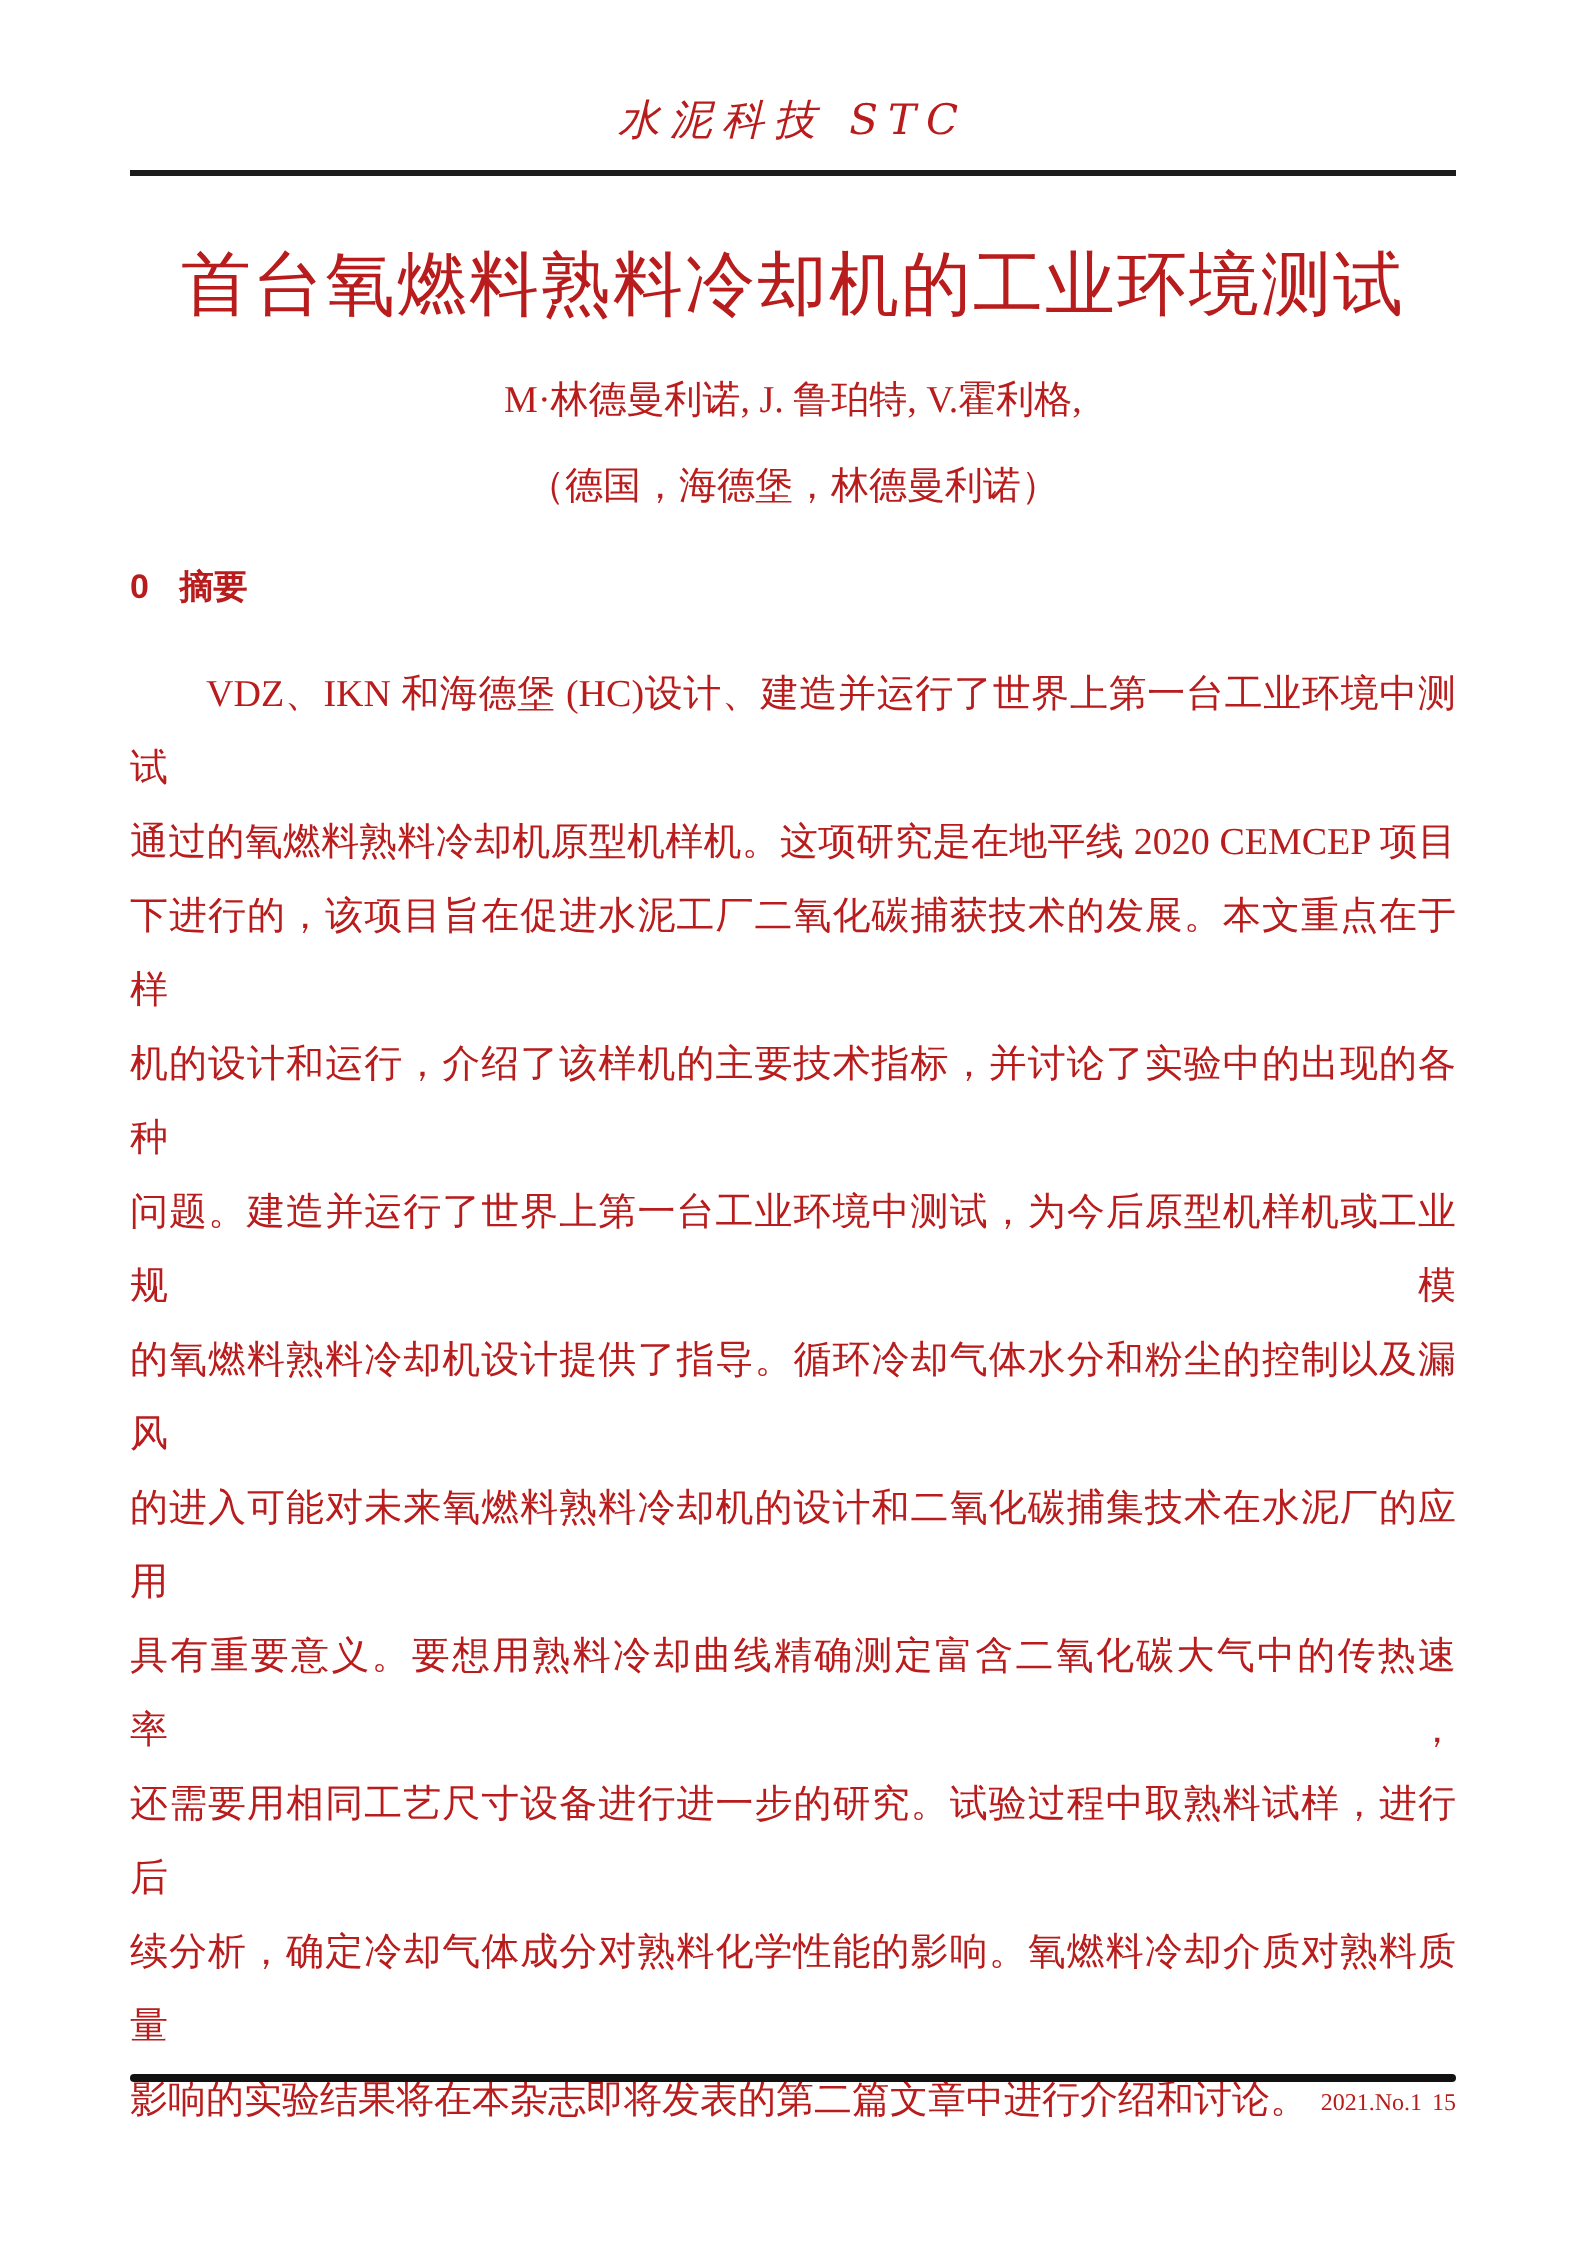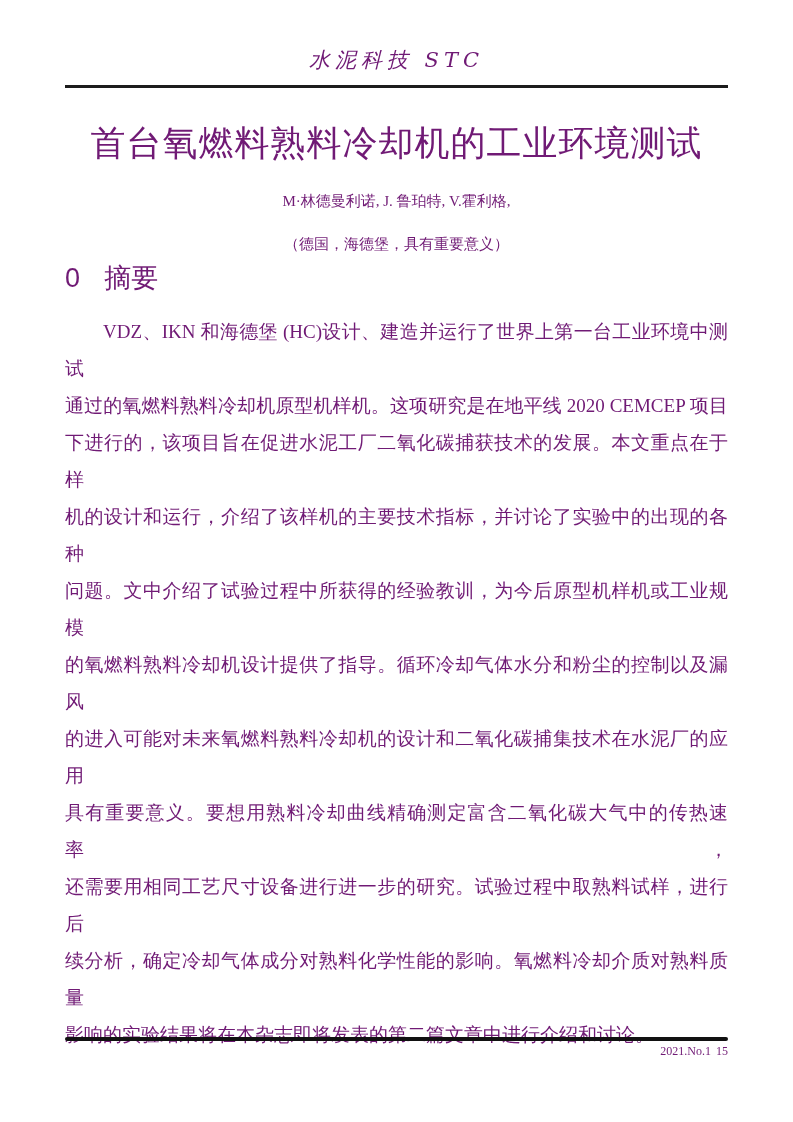--- a/index.html
+++ b/index.html
@@ -1,37 +1,37 @@
 <!DOCTYPE html>
 <html><head>
 <meta charset="utf-8">
 <style>
   html,body { margin:0; padding:0; background:#ffffff; }
   .page {
     position:relative; width:793px; height:1122px; margin:0 auto;
-    background:#ffffff; color:#701a75; overflow:hidden;
+    background:#ffffff; color:#b91c1c; overflow:hidden;
     box-sizing:border-box; padding:0 65px;
     font-family:"Liberation Serif","DejaVu Serif",serif;
   }
   .masthead {
     margin-top:46px; text-align:center;
     font-style:italic; font-size:21px; letter-spacing:5px;
     font-family:"DejaVu Serif","Liberation Serif",serif;
   }
   .header-rule { margin-top:11px; height:3px; background:#1c1c1c; }
   .article-title {
     margin-top:34px; text-align:center;
     font-family:"Liberation Sans","DejaVu Sans",sans-serif;
     font-weight:normal; font-size:35px; letter-spacing:1px; line-height:42px;
   }
-  .authors { margin-top:22px; text-align:center; font-size:15px; line-height:30px; }
+  .authors { margin-top:22px; text-align:center; font-size:19px; line-height:30px; }
   .authors.second { margin-top:13px; }
   .section-heading {
-    margin-top:5px; font-family:"Liberation Sans","DejaVu Sans",sans-serif;
-    font-weight:normal; font-size:27px; line-height:28px;
+    margin-top:21px; font-family:"Liberation Sans","DejaVu Sans",sans-serif;
+    font-weight:bold; font-size:17px; line-height:28px;
   }
   .section-heading .sec-num { display:inline-block; margin-right:0.9em; }
   .para { margin-top:21px; }
   .body-line {
     font-size:19px; line-height:37px; white-space:normal;
     text-align:justify; text-align-last:justify;
   }
   .body-line.first { text-indent:2em; }
   .body-line.para-end { text-align-last:left; }
   .footer-rule {
@@ -50,32 +50,32 @@
   <div class="masthead">水泥科技 STC</div>
   <div class="header-rule"></div>
 
   <div class="article-title">首台氧燃料熟料冷却机的工业环境测试</div>
 
   <div class="authors">
     <div>M·林德曼利诺, J. 鲁珀特, V.霍利格,</div>
   </div>
 
   <div class="authors second">
-    <div>（德国，海德堡，具有重要意义）</div>
+    <div>（德国，海德堡，林德曼利诺）</div>
   </div>
 
   <div class="section-heading">
     <span class="sec-num">0</span><span>摘要</span>
   </div>
   <div class="para">
       <div class="body-line first">VDZ、IKN 和海德堡 (HC)设计、建造并运行了世界上第一台工业环境中测试</div>
       <div class="body-line">通过的氧燃料熟料冷却机原型机样机。这项研究是在地平线 2020 CEMCEP 项目</div>
       <div class="body-line">下进行的，该项目旨在促进水泥工厂二氧化碳捕获技术的发展。本文重点在于样</div>
       <div class="body-line">机的设计和运行，介绍了该样机的主要技术指标，并讨论了实验中的出现的各种</div>
-      <div class="body-line">问题。文中介绍了试验过程中所获得的经验教训，为今后原型机样机或工业规模</div>
+      <div class="body-line">问题。建造并运行了世界上第一台工业环境中测试，为今后原型机样机或工业规模</div>
       <div class="body-line">的氧燃料熟料冷却机设计提供了指导。循环冷却气体水分和粉尘的控制以及漏风</div>
       <div class="body-line">的进入可能对未来氧燃料熟料冷却机的设计和二氧化碳捕集技术在水泥厂的应用</div>
       <div class="body-line">具有重要意义。要想用熟料冷却曲线精确测定富含二氧化碳大气中的传热速率，</div>
       <div class="body-line">还需要用相同工艺尺寸设备进行进一步的研究。试验过程中取熟料试样，进行后</div>
       <div class="body-line">续分析，确定冷却气体成分对熟料化学性能的影响。氧燃料冷却介质对熟料质量</div>
       <div class="body-line para-end">影响的实验结果将在本杂志即将发表的第二篇文章中进行介绍和讨论。</div>
     </div>
 
   <div class="footer-rule"></div>
   <div class="footer-row">

